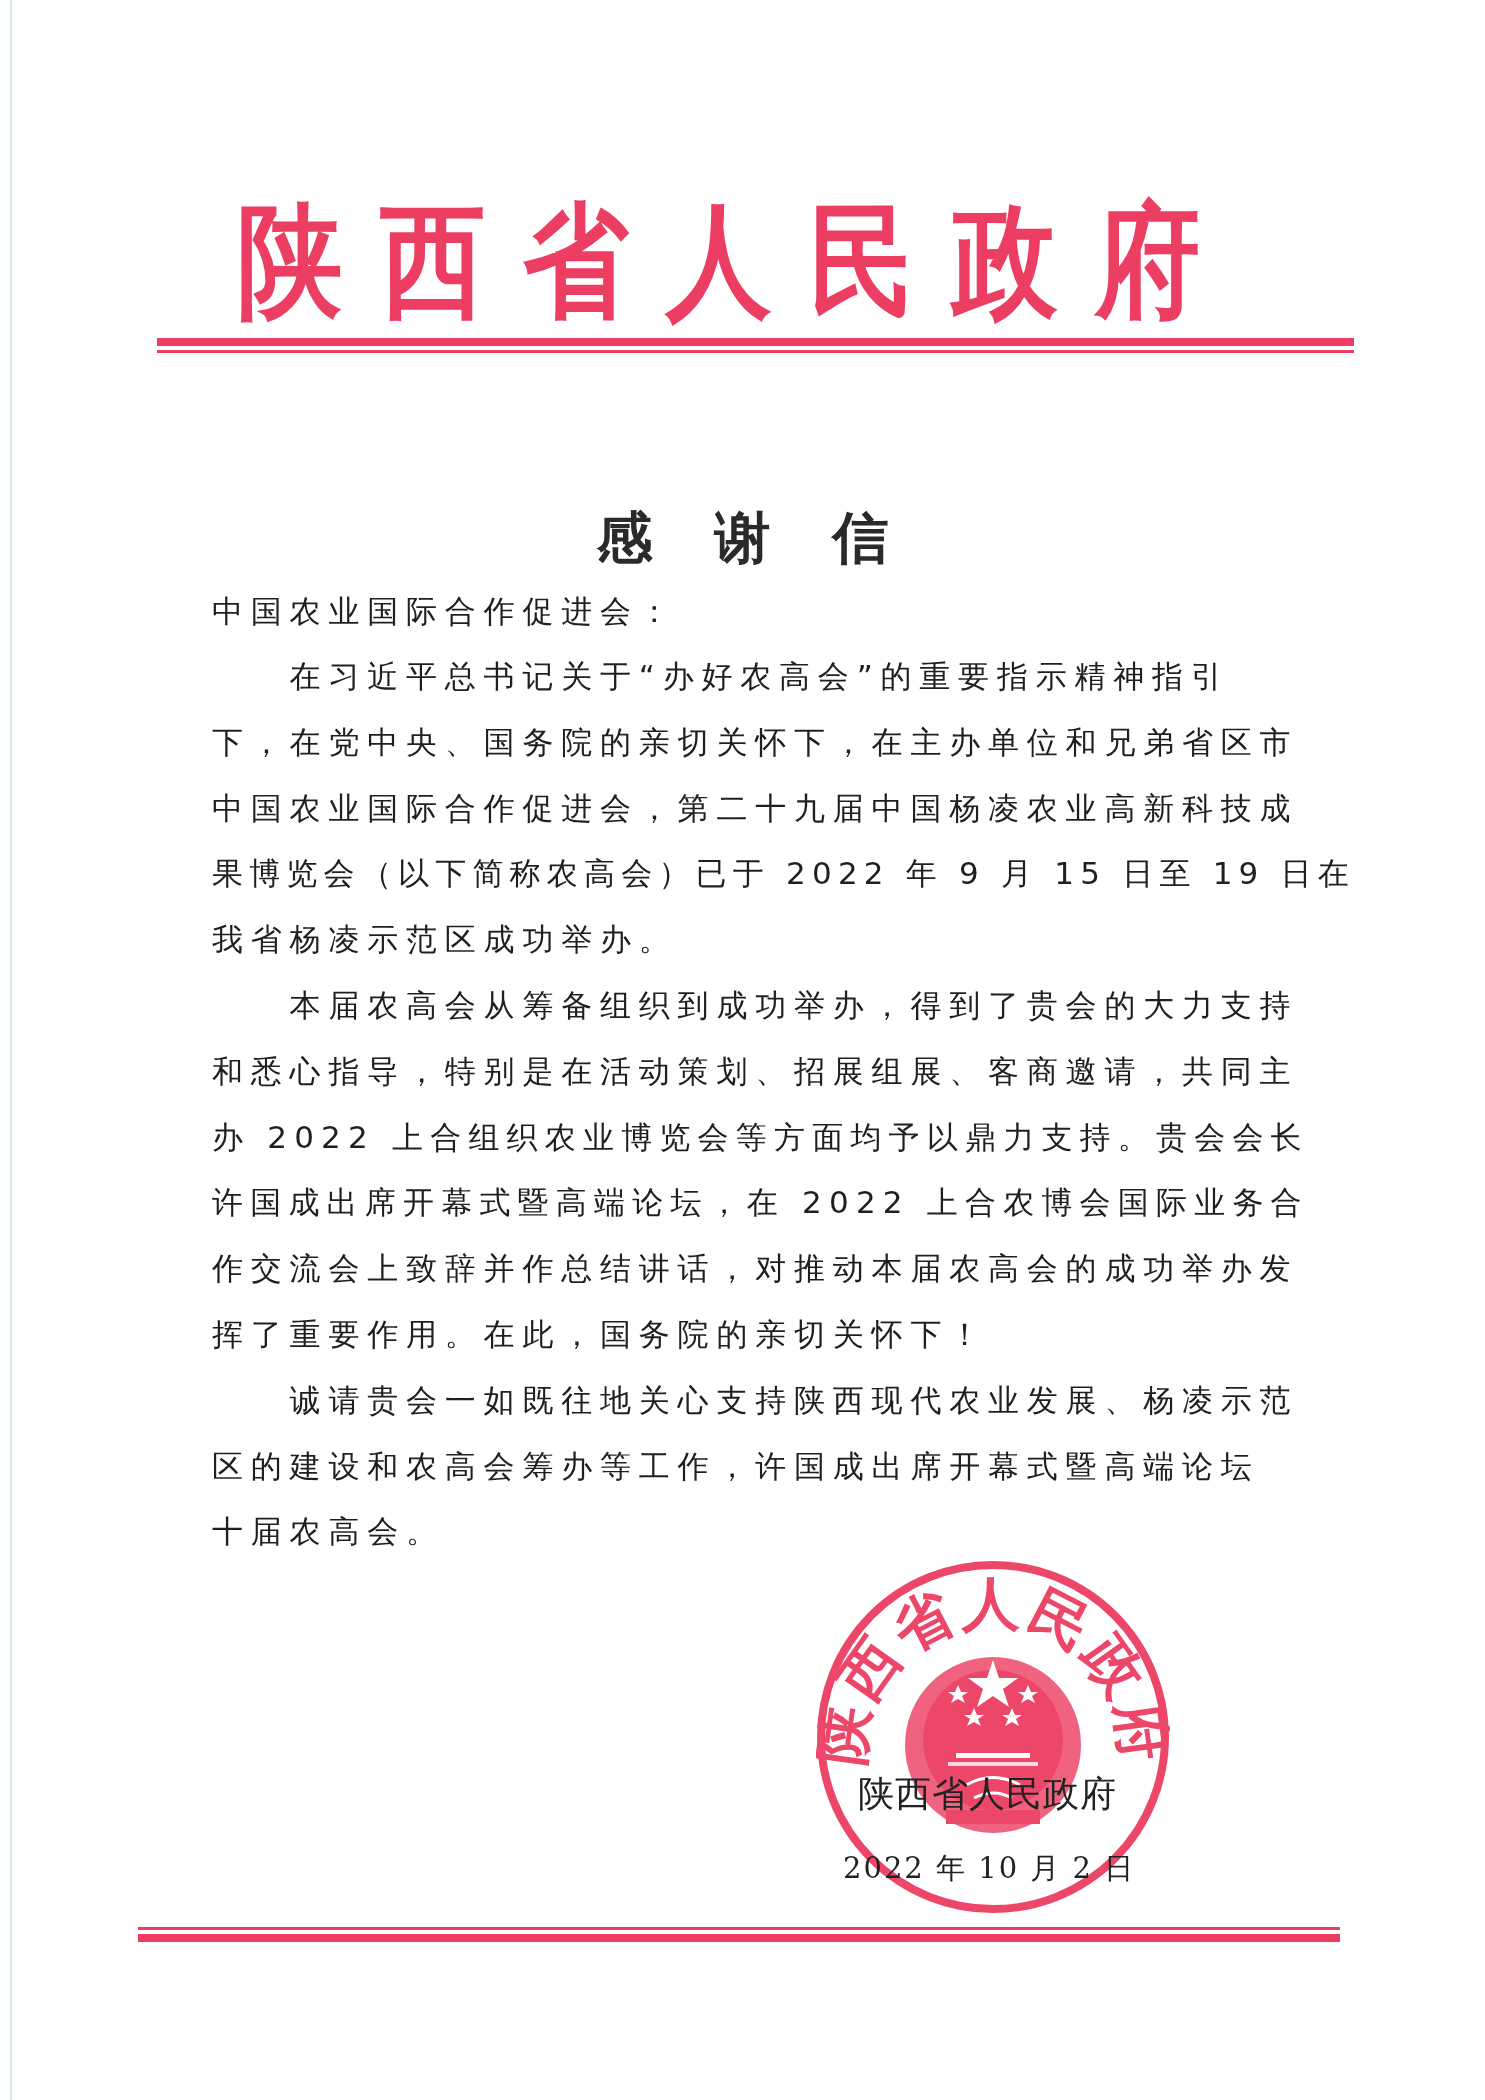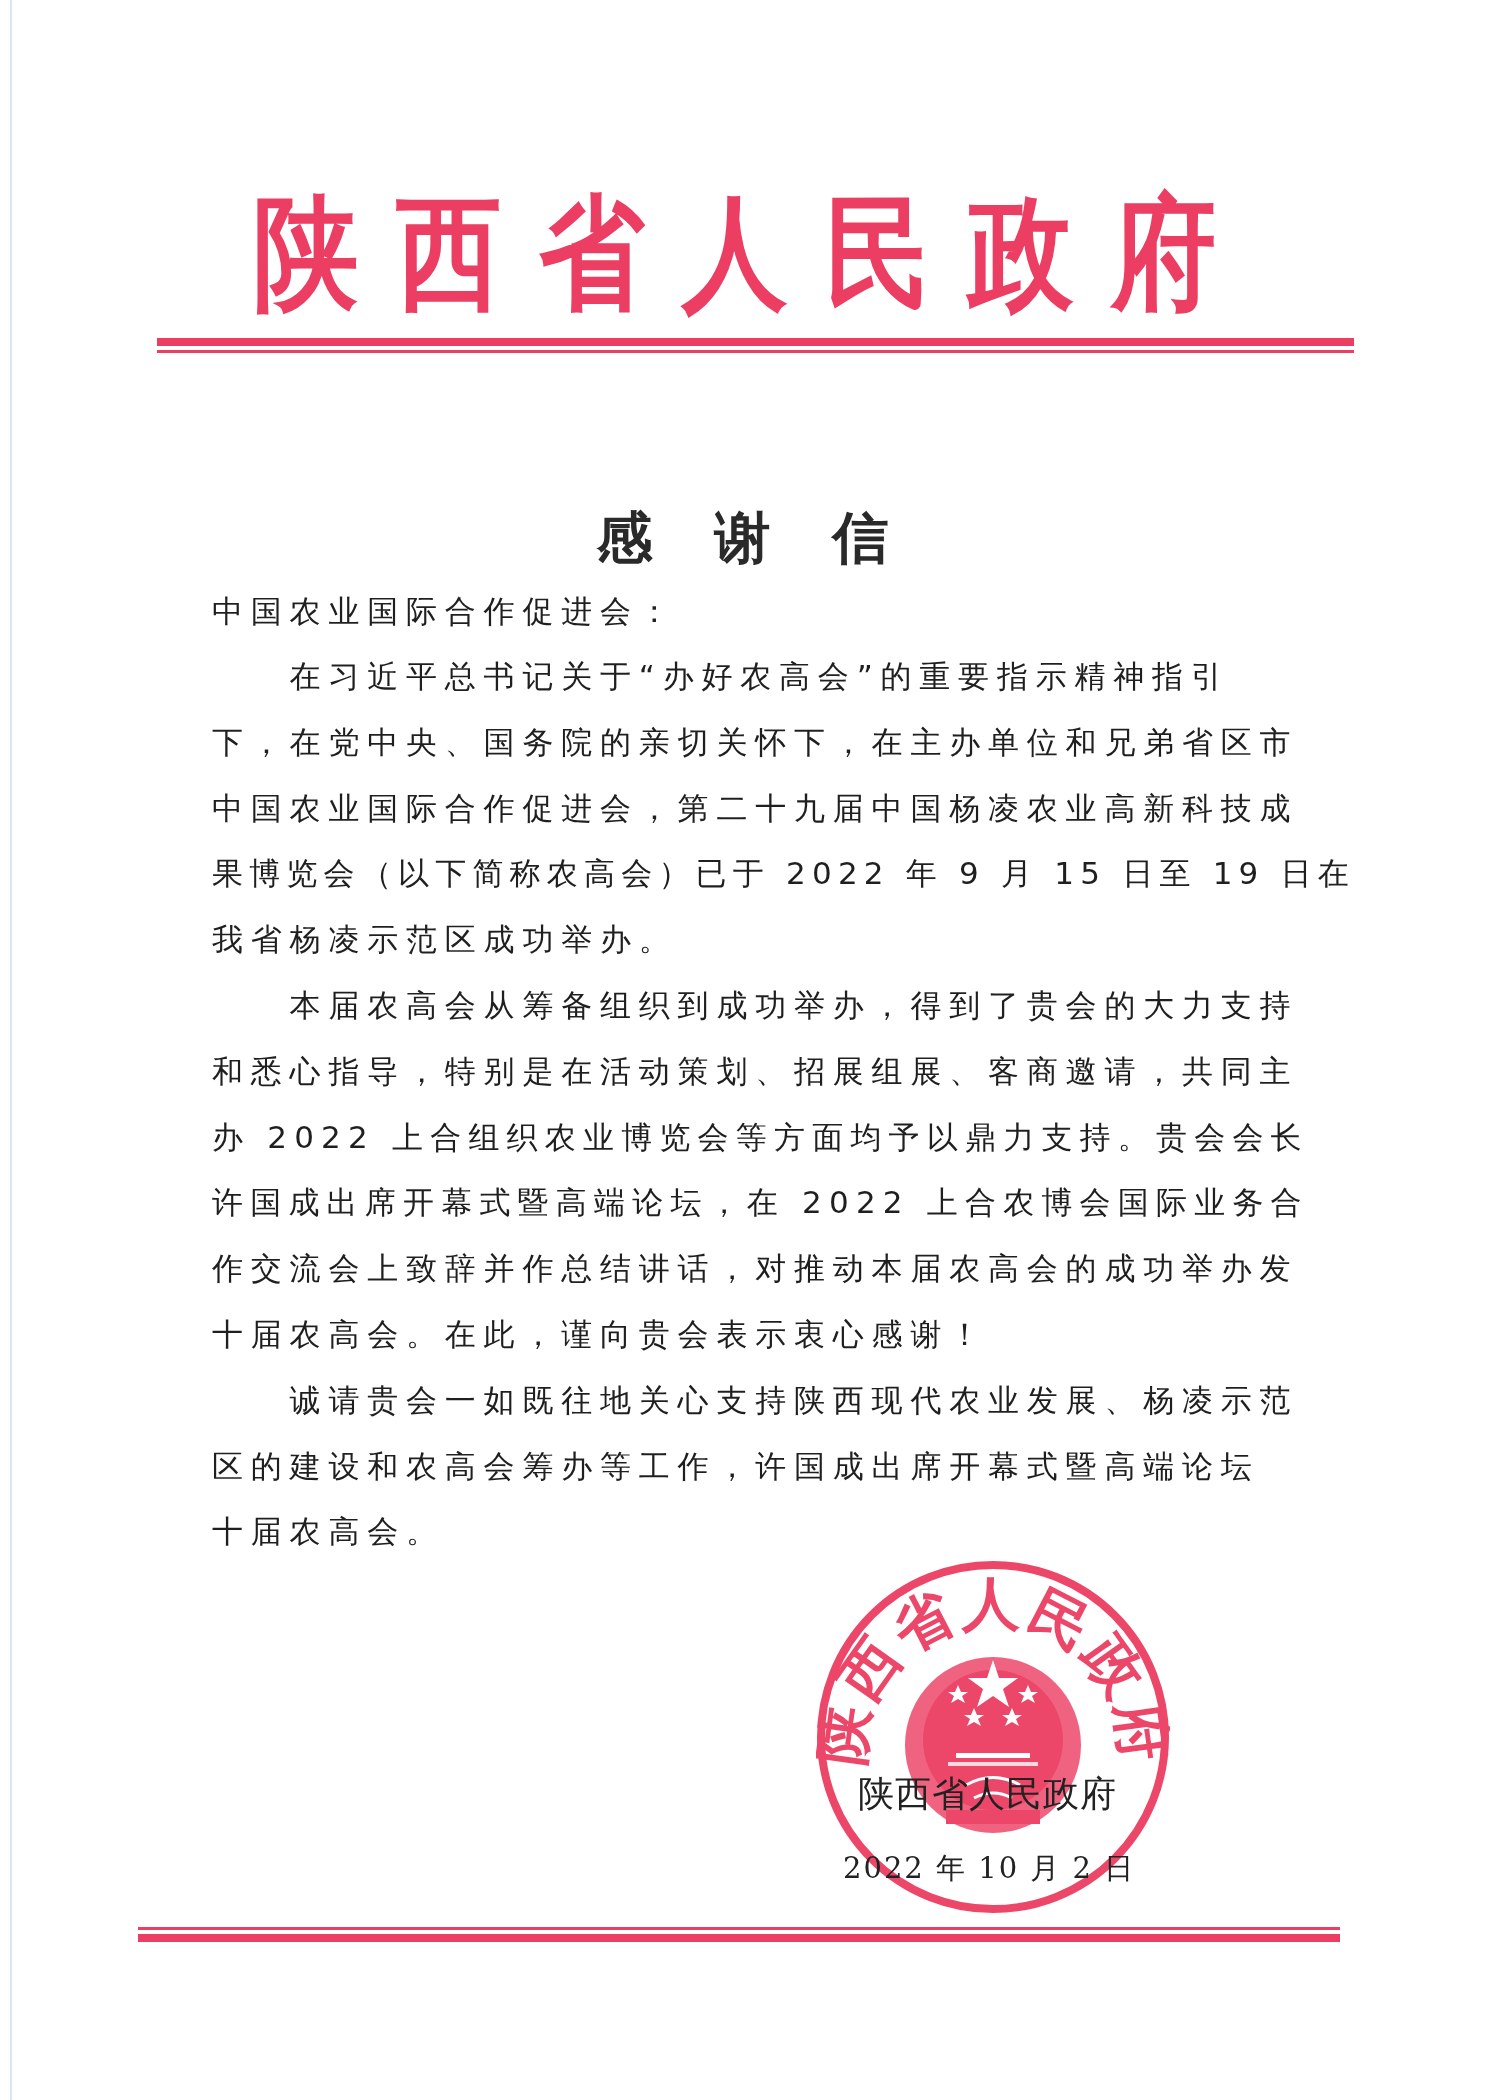--- a/index.html
+++ b/index.html
@@ -1,20 +1,20 @@
 <!DOCTYPE html>
 <html><head>
 <meta charset="utf-8">
 <style>
   html,body{margin:0;padding:0;background:#fff;}
   body{width:1485px;height:2100px;position:relative;overflow:hidden;
        font-family:"DejaVu Serif","Liberation Serif",serif;color:#1a1a1a;}
   .edge-line{position:absolute;left:10px;top:0;width:2px;height:2100px;background:#d6e8ee;}
-  .red-title{position:absolute;left:253px;top:188px;width:1000px;height:150px;
-       color:#ec3d62;font-family:Liberation Mono, monospace;font-weight:bold;
+  .red-title{position:absolute;left:237px;top:188px;width:1000px;height:150px;
+       color:#ec3d62;font-family:Liberation Serif, serif;font-weight:bold;
        font-size:124px;line-height:150px;white-space:nowrap;}
   .red-title span{display:inline-block;width:143px;text-align:left;transform:scaleX(0.85);transform-origin:left center;}
   .rule{position:absolute;background:#ec3d62;}
   .letter-title{position:absolute;left:0;width:1485px;top:466px;text-align:center;
        font-size:56px;line-height:70px;font-weight:bold;font-family:"DejaVu Serif","Liberation Serif",serif;color:#2a2a2a;margin-top:36px;}
   .letter-title span{display:inline-block;width:56px;margin:0 31px;}
   .body{position:absolute;left:212px;top:578px;width:1100px;
        font-family:"DejaVu Sans","Liberation Sans",sans-serif;font-size:31px;
        letter-spacing:7.8px;color:#1f1f1f;}
   .salutation{height:66px;line-height:66px;white-space:nowrap;}
@@ -52,21 +52,21 @@
     <span class="ln" style="letter-spacing:6.2px;">果博览会（以下简称农高会）已于 2022 年 9 月 15 日至 19 日在</span>
     <span class="ln">我省杨凌示范区成功举办。</span>
   </div>
 
   <div class="para" style="text-indent:0;">
     <span class="ln first">本届农高会从筹备组织到成功举办，得到了贵会的大力支持</span>
     <span class="ln">和悉心指导，特别是在活动策划、招展组展、客商邀请，共同主</span>
     <span class="ln" style="letter-spacing:7.2px;">办 2022 上合组织农业博览会等方面均予以鼎力支持。贵会会长</span>
     <span class="ln" style="letter-spacing:7.2px;">许国成出席开幕式暨高端论坛，在 2022 上合农博会国际业务合</span>
     <span class="ln">作交流会上致辞并作总结讲话，对推动本届农高会的成功举办发</span>
-    <span class="ln">十届农高会。在此，谨向贵会表示衷心感谢！</span>
+    <span class="ln">挥了重要作用。在此，国务院的亲切关怀下！</span>
   </div>
 
   <div class="para" style="text-indent:0;">
     <span class="ln first">诚请贵会一如既往地关心支持陕西现代农业发展、杨凌示范</span>
     <span class="ln">区的建设和农高会筹办等工作，许国成出席开幕式暨高端论坛</span>
     <span class="ln">十届农高会。</span>
   </div>
 </div>
 
 <svg class="seal" viewBox="0 0 354 354">

